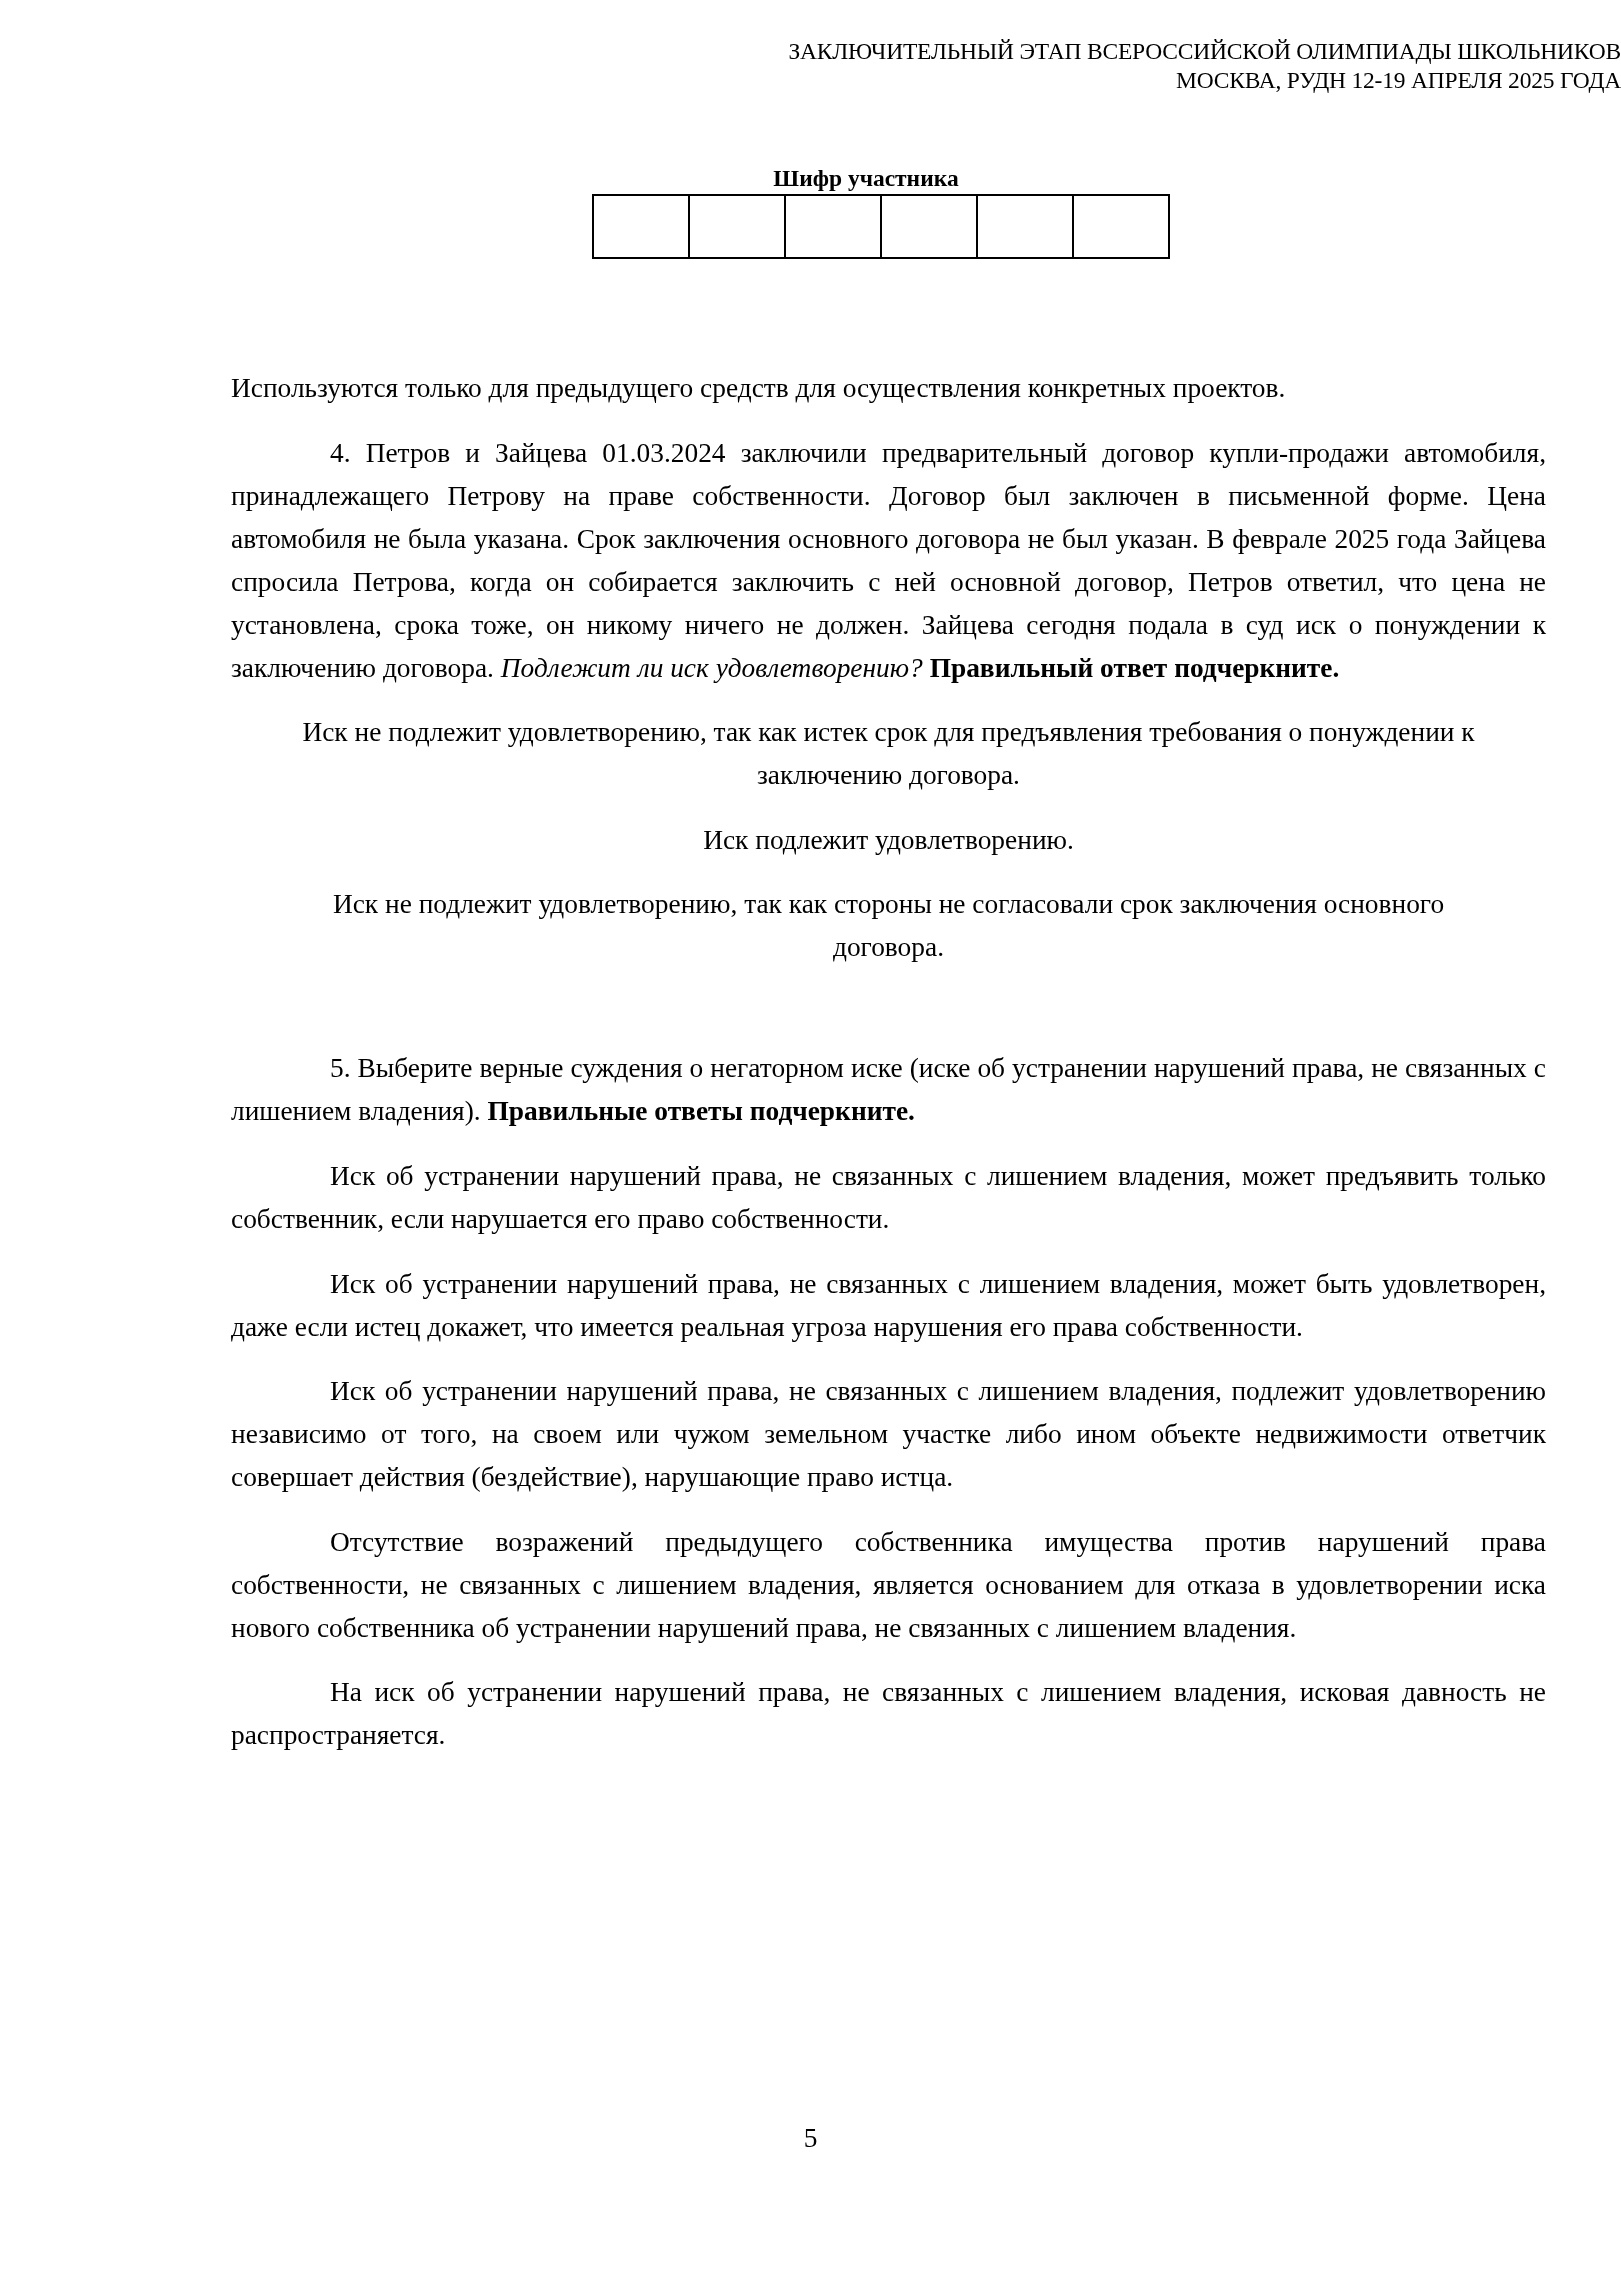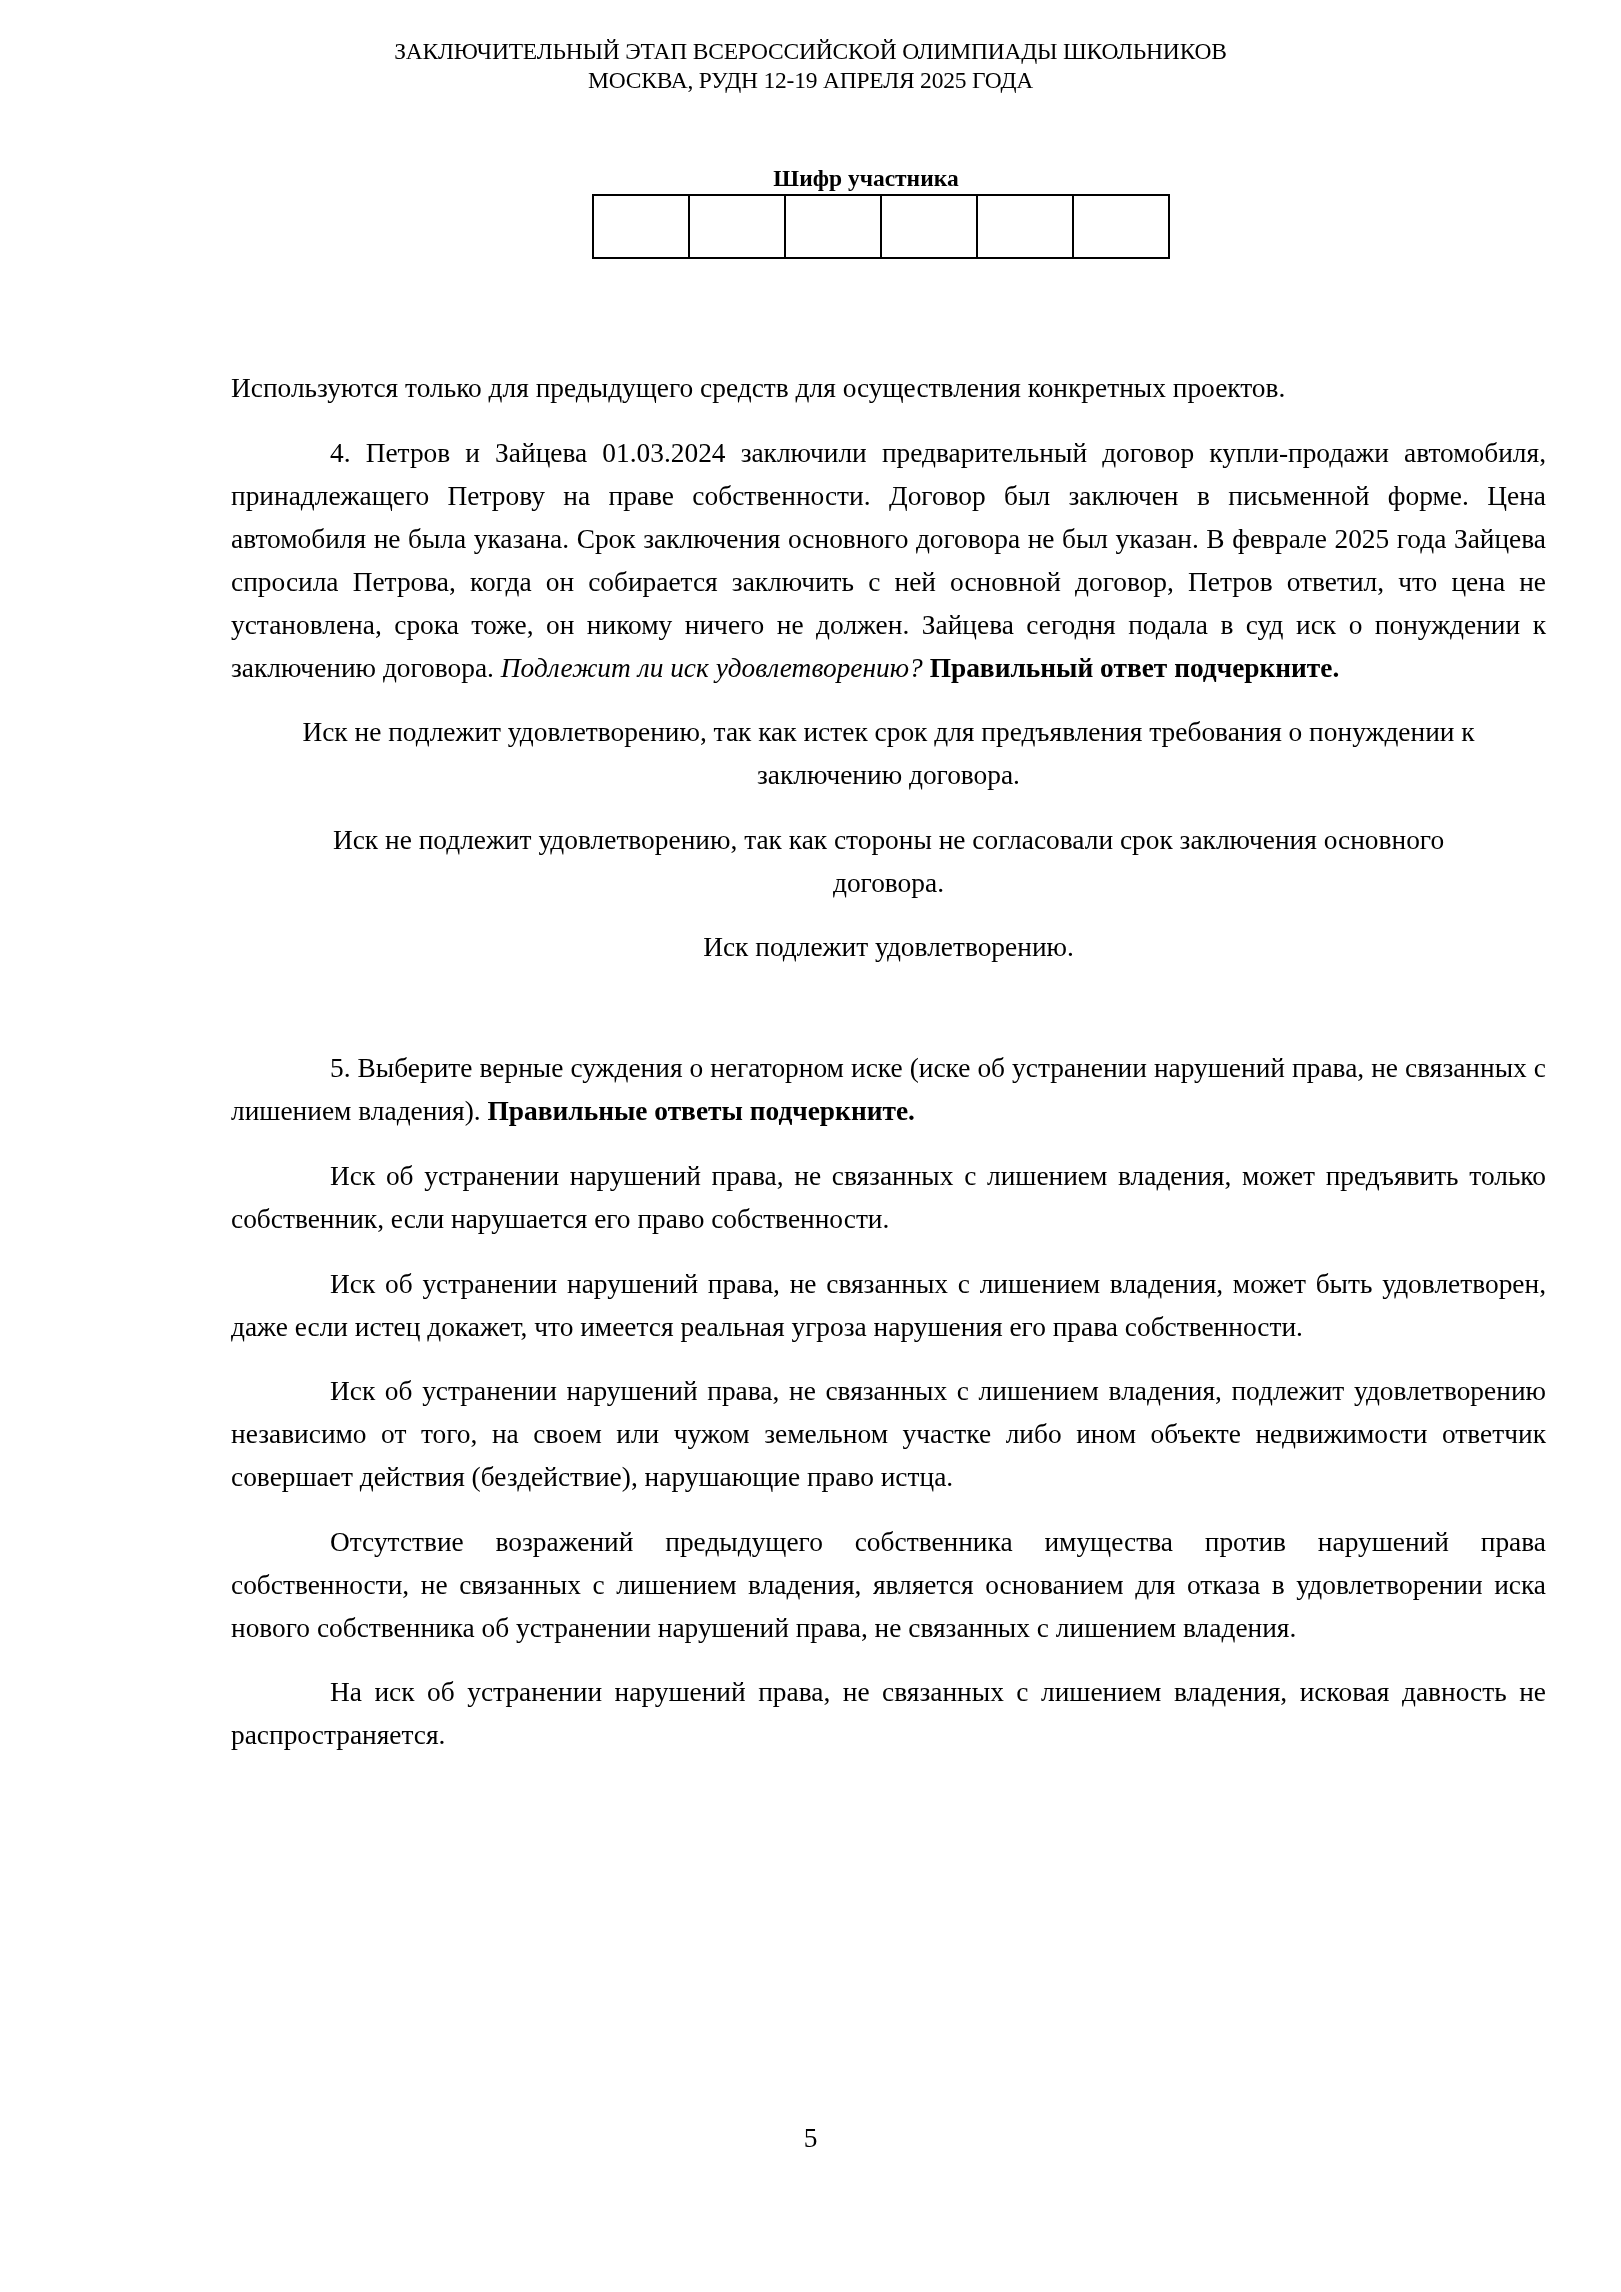--- a/index.html
+++ b/index.html
@@ -13,21 +13,21 @@
       position: relative;
       overflow: hidden;
       font-family: "Liberation Serif", "DejaVu Serif", serif;
       color: #000000;
     }
     .header {
       position: absolute;
       top: 37px;
       left: 0;
       width: 1621px;
-      text-align: center;
+      text-align: right;
       font-size: 23.5px;
       line-height: 29px;
       letter-spacing: -0.2px;
     }
     .header div { white-space: nowrap; }
     .cipher-label {
       position: absolute;
       top: 165px;
       left: 572px;
       width: 588px;
@@ -103,22 +103,22 @@
   <div class="cipher-cell"></div>
   <div class="cipher-cell"></div>
 </div>
 
 <div class="content">
   <p class="plain">Используются только для предыдущего средств для осуществления конкретных проектов.</p>
 
   <p class="para"><span>4. Петров и Зайцева 01.03.2024 заключили предварительный договор купли-продажи автомобиля, принадлежащего Петрову на праве собственности. Договор был заключен в письменной форме. Цена автомобиля не была указана. Срок заключения основного договора не был указан. В феврале 2025 года Зайцева спросила Петрова, когда он собирается заключить с ней основной договор, Петров ответил, что цена не установлена, срока тоже, он никому ничего не должен. Зайцева сегодня подала в суд иск о понуждении к заключению договора.</span> <em class="ital">Подлежит ли иск удовлетворению?</em> <strong class="bi">Правильный ответ подчеркните.</strong></p>
 
   <p class="option">Иск не подлежит удовлетворению, так как истек срок для предъявления требования о понуждении к заключению договора.</p>
+  <p class="option">Иск подлежит удовлетворению.</p>
   <p class="option">Иск не подлежит удовлетворению, так как стороны не согласовали срок заключения основного договора.</p>
-  <p class="option">Иск подлежит удовлетворению.</p>
 
   <p class="para q5"><span>5. Выберите верные суждения о негаторном иске (иске об устранении нарушений права, не связанных с лишением владения).</span> <strong class="bi">Правильные ответы подчеркните.</strong></p>
 
   <p class="para">Иск об устранении нарушений права, не связанных с лишением владения, может предъявить только собственник, если нарушается его право собственности.</p>
   <p class="para">Иск об устранении нарушений права, не связанных с лишением владения, может быть удовлетворен, даже если истец докажет, что имеется реальная угроза нарушения его права собственности.</p>
   <p class="para">Иск об устранении нарушений права, не связанных с лишением владения, подлежит удовлетворению независимо от того, на своем или чужом земельном участке либо ином объекте недвижимости ответчик совершает действия (бездействие), нарушающие право истца.</p>
   <p class="para">Отсутствие возражений предыдущего собственника имущества против нарушений права собственности, не связанных с лишением владения, является основанием для отказа в удовлетворении иска нового собственника об устранении нарушений права, не связанных с лишением владения.</p>
   <p class="para">На иск об устранении нарушений права, не связанных с лишением владения, исковая давность не распространяется.</p>
 </div>
 

